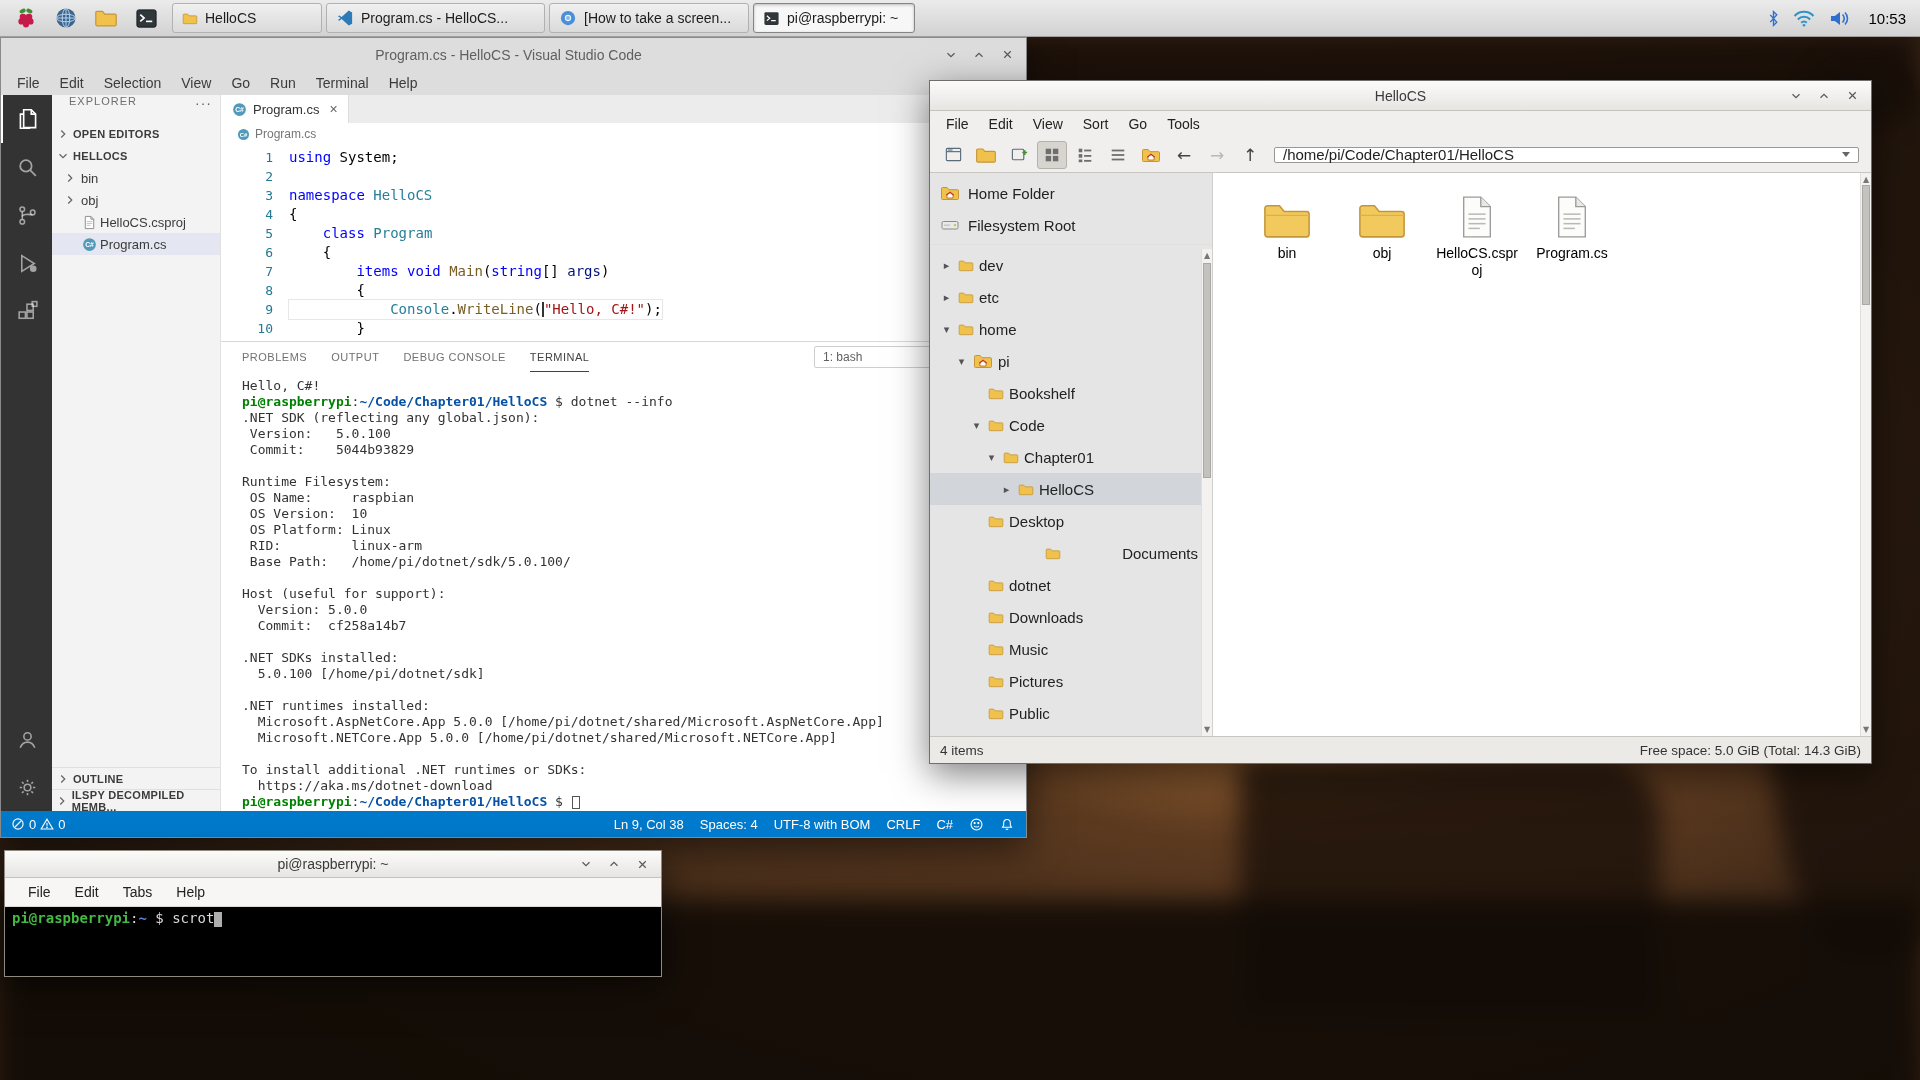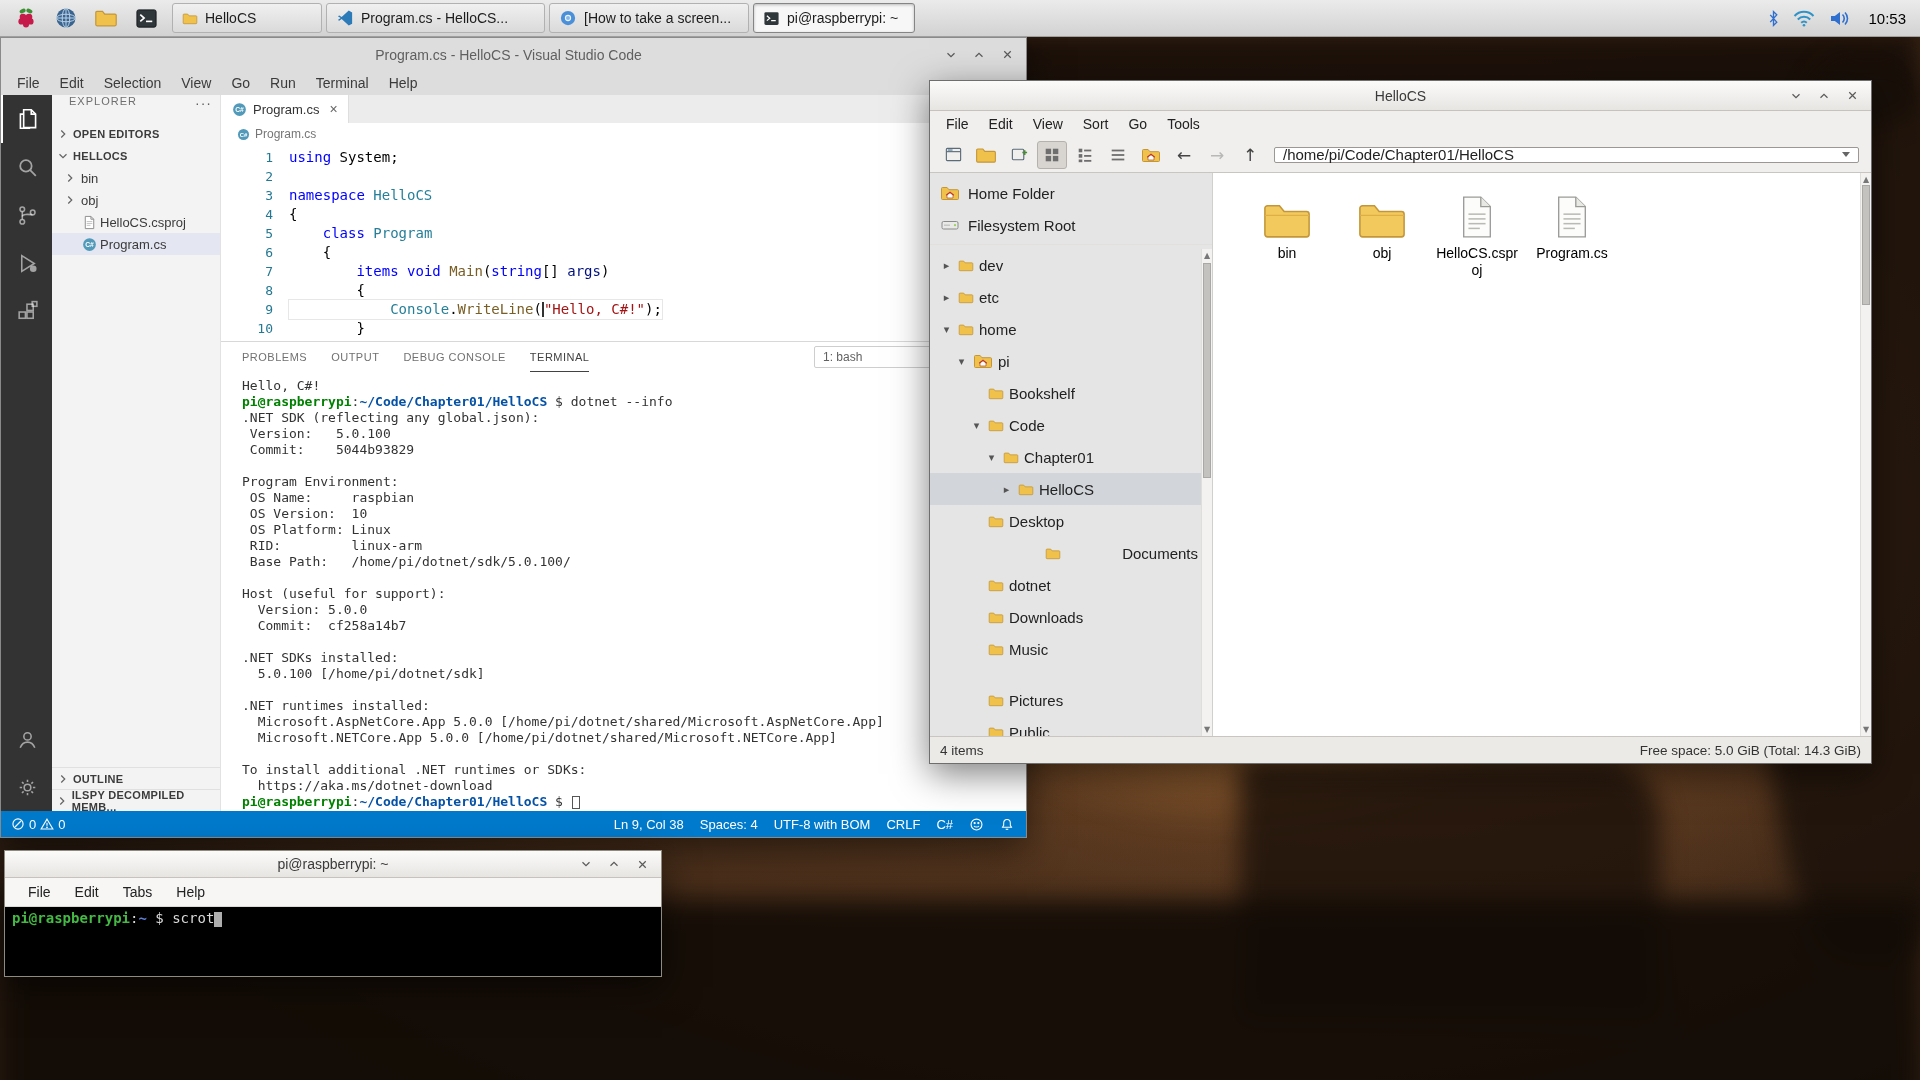--- a/index.html
+++ b/index.html
@@ -421,21 +421,21 @@
               </svg>
             </span>
         </div>
         <div class="term-out" id="vs-term">
             <div class="trow"><span>Hello, C#!</span></div>
             <div class="trow"><span class="seg-g">pi@raspberrypi</span><span>:</span><span class="seg-b">~/Code/Chapter01/HelloCS</span><span> $ dotnet --info</span></div>
             <div class="trow"><span>.NET SDK (reflecting any global.json):</span></div>
             <div class="trow"><span> Version:   5.0.100</span></div>
             <div class="trow"><span> Commit:    5044b93829</span></div>
             <div class="trow"></div>
-            <div class="trow"><span>Program Environment:</span></div>
+            <div class="trow"><span>Runtime Filesystem:</span></div>
             <div class="trow"><span> OS Name:     raspbian</span></div>
             <div class="trow"><span> OS Version:  10</span></div>
             <div class="trow"><span> OS Platform: Linux</span></div>
             <div class="trow"><span> RID:         linux-arm</span></div>
             <div class="trow"><span> Base Path:   /home/pi/dotnet/sdk/5.0.100/</span></div>
             <div class="trow"></div>
             <div class="trow"><span>Host (useful for support):</span></div>
             <div class="trow"><span>  Version: 5.0.0</span></div>
             <div class="trow"><span>  Commit:  cf258a14b7</span></div>
             <div class="trow"></div>
@@ -727,21 +727,21 @@
           </div>
           <div class="tree-row" style="padding-left: 40px;">
             <span class="tw-exp"></span>
             <span class="icon ">
               <svg width="16" height="13" viewBox="0 0 20 16">
                 <path d="M1.5 3.5 a1 1 0 0 1 1-1 h4.6 l1.8 2.2 h8.6 a1 1 0 0 1 1 1 v7.8 a1 1 0 0 1 -1 1 h-15 a1 1 0 0 1 -1 -1 z" fill="#f0c24c" stroke="#c3963a"></path>
               </svg>
             </span>
             <span>Music</span>
           </div>
-          <div class="tree-row" style="padding-left: 40px; margin-top: 19px;">
+          <div class="tree-row" style="padding-left: 40px;">
             <span class="tw-exp"></span>
             <span class="icon ">
               <svg width="16" height="13" viewBox="0 0 20 16">
                 <path d="M1.5 3.5 a1 1 0 0 1 1-1 h4.6 l1.8 2.2 h8.6 a1 1 0 0 1 1 1 v7.8 a1 1 0 0 1 -1 1 h-15 a1 1 0 0 1 -1 -1 z" fill="#f0c24c" stroke="#c3963a"></path>
               </svg>
             </span>
             <span>Pictures</span>
           </div>
           <div class="tree-row" style="padding-left: 40px;">
             <span class="tw-exp"></span>

